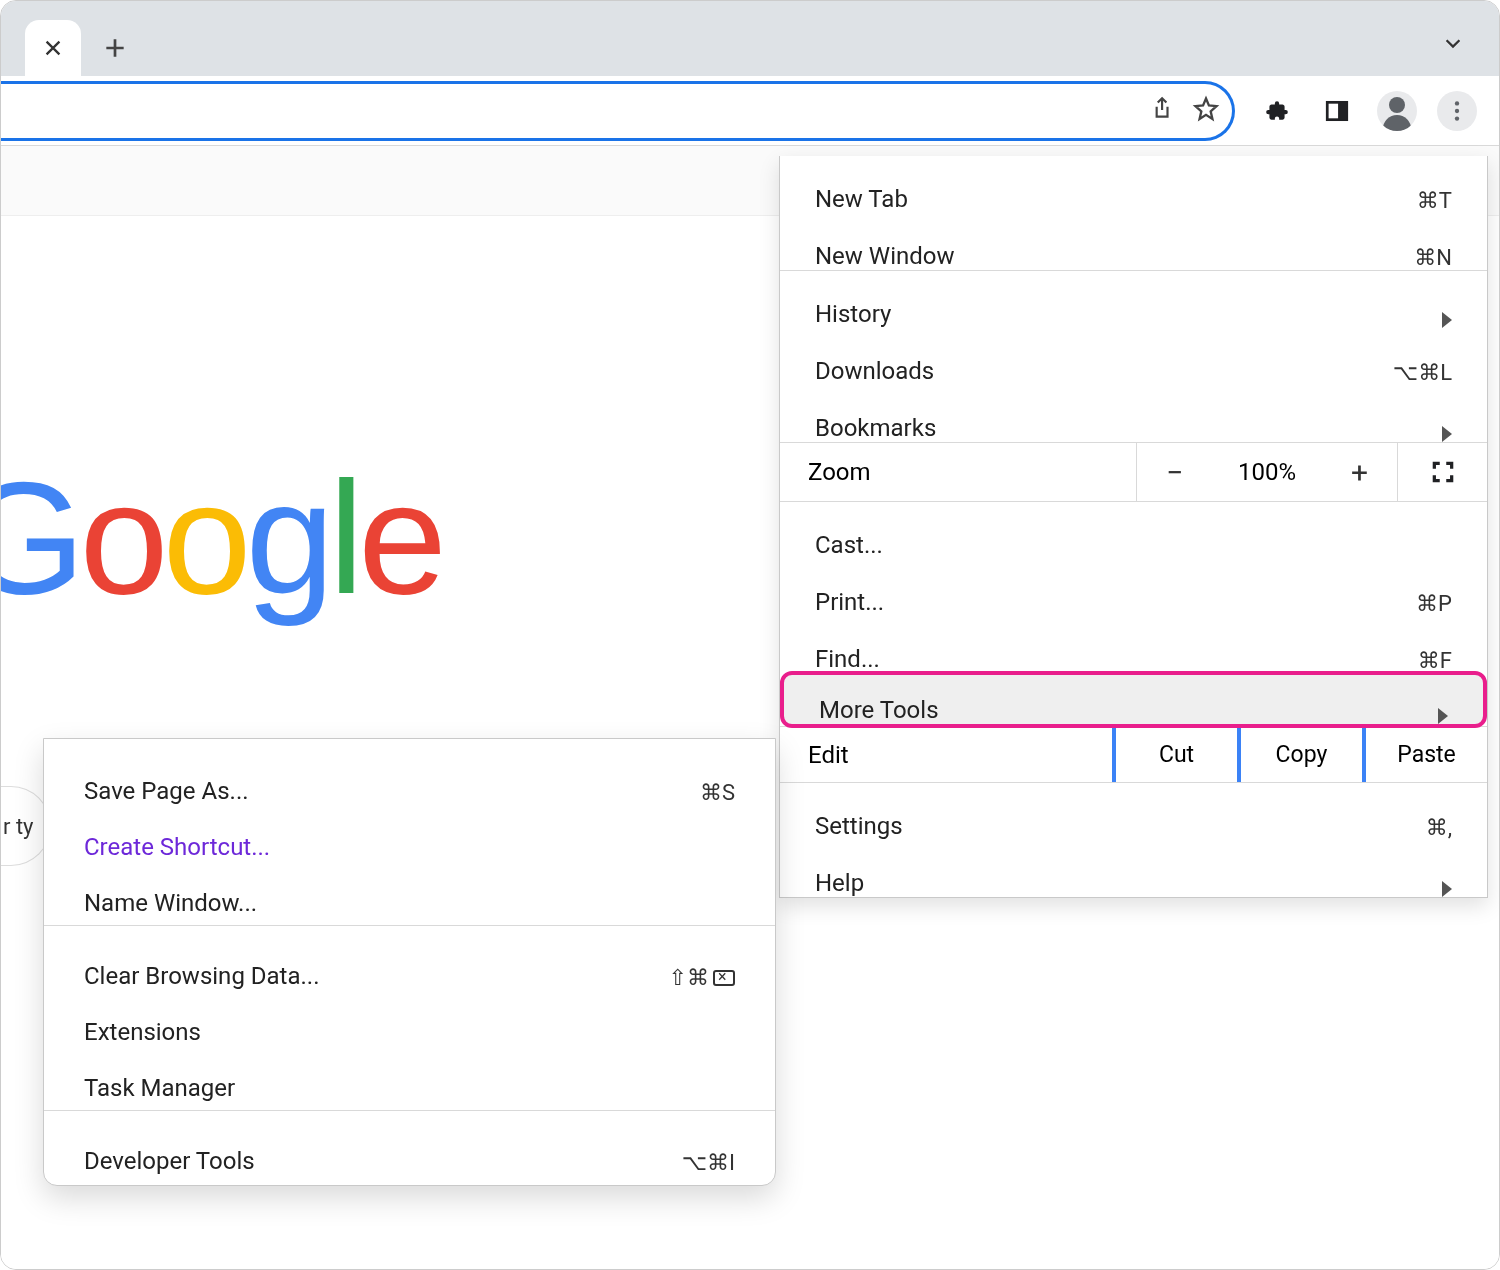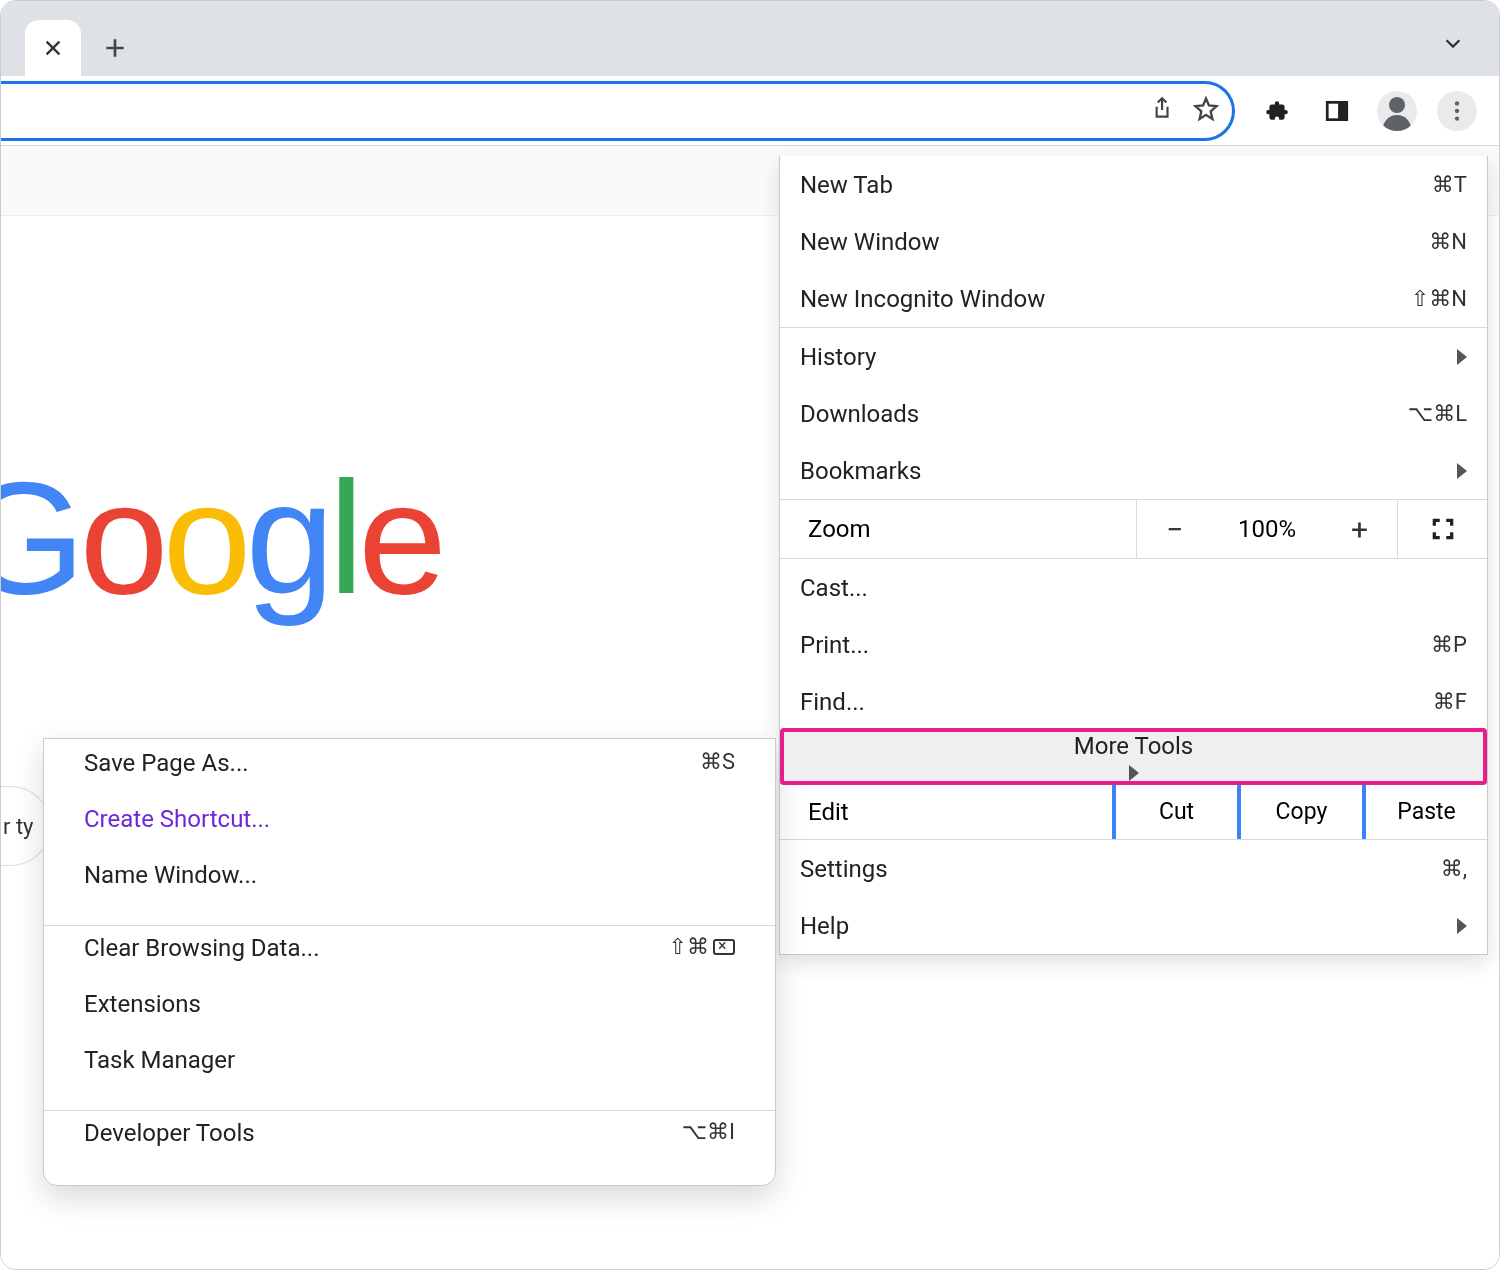--- a/index.html
+++ b/index.html
@@ -22,38 +22,38 @@
   .profile .head { width: 16px; height: 16px; background: #5f6368; border-radius: 50%; position: absolute; top: 6px; }
   .profile .body { width: 28px; height: 18px; background: #5f6368; border-radius: 14px 14px 0 0; position: absolute; bottom: -2px; }
   
   .page { position: relative; height: calc(100% - 145px); background: #fff; }
   .pageshade { position:absolute; top:0; left:0; right:0; height:70px; background:#fafafa; border-bottom:1px solid #eee; }
   .logo { position: absolute; left: -40px; top: 300px; font-size: 160px; font-weight: 500; letter-spacing: -6px; font-family: "Product Sans", Arial, sans-serif; }
   .logo span:nth-child(1){color:#4285F4;} .logo span:nth-child(2){color:#EA4335;} .logo span:nth-child(3){color:#FBBC05;} .logo span:nth-child(4){color:#4285F4;} .logo span:nth-child(5){color:#34A853;} .logo span:nth-child(6){color:#EA4335;}
   .searchbox-frag { position:absolute; left:0; top:640px; height:80px; width:50px; border:1px solid #ddd; border-left:none; border-radius:0 40px 40px 0; display:flex; align-items:center; font-size:22px; color:#333; padding-left:2px; overflow:hidden; }
   
   .menu { position: absolute; top: 155px; right: 11px; width: 709px; background: #fff; border: 1px solid #c9c9c9; border-top: none; box-shadow: 0 8px 20px rgba(0,0,0,.12); font-size: 24px; }
-  .menu-row { display: flex; align-items: center; height: 57px; padding: 0 20px; justify-content: space-between; color: #222; }
+  .menu-row { display: flex; align-items: flex-end; height: 57px; padding: 0 35px; justify-content: space-between; color: #222; }
   .menu-row .shortcut { color: #333; font-size: 22px; }
   .menu-row .caret { width: 0; height: 0; border-top: 8px solid transparent; border-bottom: 8px solid transparent; border-left: 10px solid #555; }
   .menu hr { border: none; border-top: 1px solid #d9d9d9; }
   .zoom-row { display:flex; align-items:stretch; height:60px; border-top:1px solid #d9d9d9; border-bottom:1px solid #d9d9d9;}
   .zoom-row > div { display:flex; align-items:center; justify-content:center; }
   .zoom-label { flex:1; justify-content:flex-start !important; padding-left:28px; border-right:1px solid #d9d9d9;}
   .zoom-btn { width:75px; font-size:30px; color:#333; }
   .zoom-val { width:110px; font-size:24px;}
   .zoom-full { width:90px; border-left:1px solid #d9d9d9;}
-  .highlight { background:#efefef; border:4px solid #e91e8c; border-radius:4px; margin: -2px 0; position:relative; z-index:2;flex-direction:column;}
+  .highlight { background:#efefef; border:4px solid #e91e8c; border-radius:12px; margin: -2px 0; position:relative; z-index:2;}
   .edit-row { display:flex; height:57px; border-top:1px solid #d9d9d9; border-bottom:1px solid #d9d9d9;}
   .edit-row > div { display:flex; align-items:center; justify-content:center; }
   .edit-label { flex:1; justify-content:flex-start !important; padding-left:28px;text-align:right;}
   .edit-cell { width:125px; border-left:4px solid #3b82f6; font-size:23px;}
   
   .submenu { position:absolute; top:737px; left:42px; width:733px; background:#fff; border:1px solid #c9c9c9; border-radius:0 0 14px 14px; box-shadow:0 12px 30px rgba(0,0,0,.15); font-size:24px; padding:10px 0;}
-  .submenu-row { display:flex; align-items:flex-start; height:56px; padding:0 40px; justify-content:space-between; color:#222;}
+  .submenu-row { display:flex; align-items:flex-end; height:56px; padding:0 40px; justify-content:space-between; color:#222;}
   .submenu-row.disabled { color:#6d28d9; }
   .submenu-row .shortcut { color:#333; font-size:22px; display:flex; align-items:center; gap:2px;}
   .submenu hr { border:none; border-top:1px solid #d9d9d9; margin:8px 0;}
   .del-icon { display:inline-block; width:22px; height:16px; border:2px solid #333; border-radius:3px; position:relative; margin-left:2px;}
   .del-icon::before { content:"×"; position:absolute; left:3px; top:-5px; font-size:16px; color:#333;}
 </style>
 </head>
 <body>
 
 <div class="window">
@@ -128,24 +128,20 @@
 
   <div class="menu">
     <div class="menu-row clickable">
         <span>New Tab</span>
         <span class="shortcut">⌘T</span>
       </div>
     <div class="menu-row clickable">
         <span>New Window</span>
         <span class="shortcut">⌘N</span>
       </div>
-    <div class="menu-row clickable">
-        <span>New Incognito Window</span>
-        <span class="shortcut">⇧⌘N</span>
-      </div>
     <hr>
     <div class="menu-row clickable">
         <span>History</span>
         <span class="caret"></span>
       </div>
     <div class="menu-row clickable">
         <span>Downloads</span>
         <span class="shortcut">⌥⌘L</span>
       </div>
     <div class="menu-row clickable">

